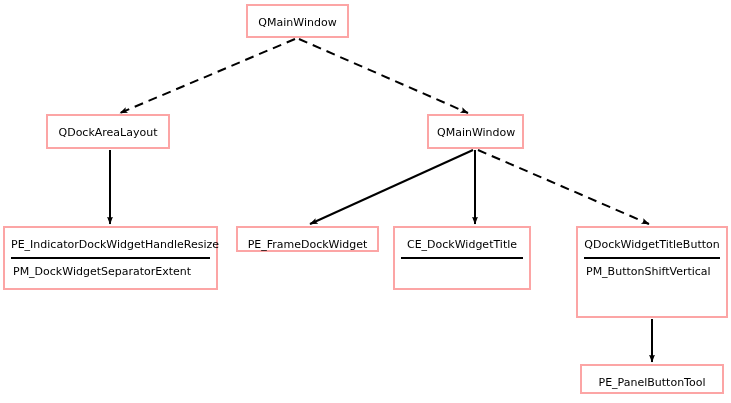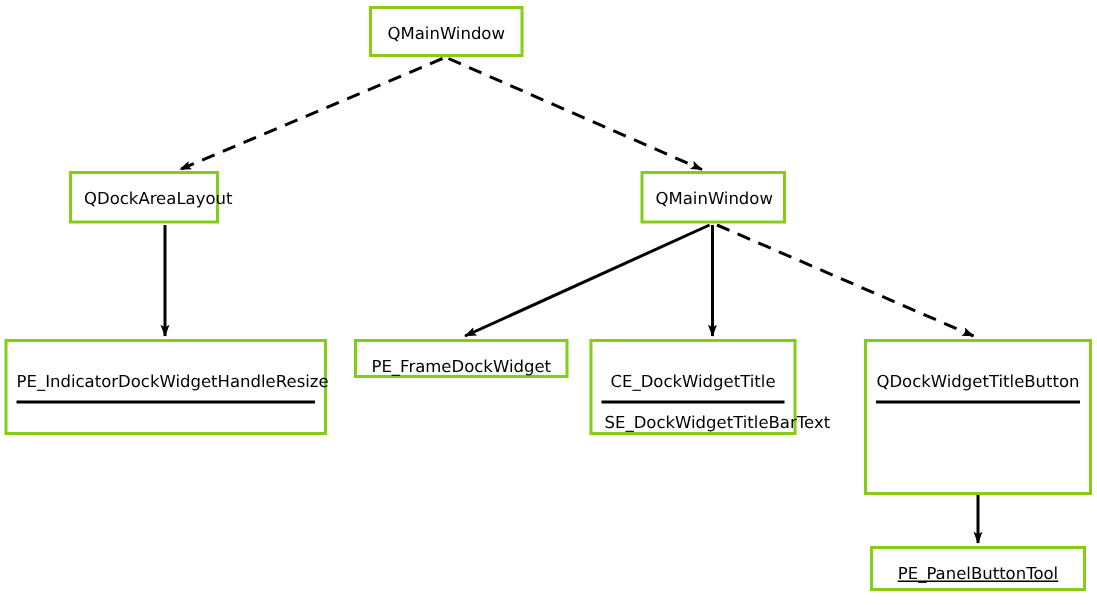--- a/index.html
+++ b/index.html
@@ -11,30 +11,30 @@
     position: relative;
     width: 731px;
     height: 403px;
     background: #ffffff;
     font-family: "DejaVu Sans", sans-serif;
     overflow: hidden;
   }
   .node {
     position: absolute;
     box-sizing: border-box;
-    border: 2px solid #84cc16;
+    border: 2px solid #fca5a5;
     background: #ffffff;
     color: #000000;
     font-size: 11px;
     line-height: 13px;
     z-index: 2;
   }
   .node .title {
     text-align: center;
-    padding: 20px 6px 6px 6px;
+    padding: 10px 6px 6px 6px;
     white-space: nowrap;
   }
   .node .divider {
     height: 0;
     border-top: 2px solid #000000;
     margin: 0 6px;
   }
   .node .members {
     padding: 6px 8px 6px 8px;
   }
@@ -71,43 +71,44 @@
       <line x1="110" y1="150" x2="110" y2="224" stroke="#000000" stroke-width="2" marker-end="url(#arrowhead)"></line>
       <line x1="473" y1="150" x2="310" y2="224" stroke="#000000" stroke-width="2" marker-end="url(#arrowhead)"></line>
       <line x1="475" y1="150" x2="475" y2="224" stroke="#000000" stroke-width="2" marker-end="url(#arrowhead)"></line>
       <line x1="478" y1="150" x2="649" y2="224" stroke="#000000" stroke-width="2" stroke-dasharray="9,6" marker-end="url(#arrowhead)"></line>
       <line x1="652" y1="319" x2="652" y2="362" stroke="#000000" stroke-width="2" marker-end="url(#arrowhead)"></line>
     </svg>
   <div id="node-layer">
       <div class="node plain" style="left: 246px; top: 4px; width: 103px; height: 34px;">
         <div class="title">QMainWindow</div>
       </div>
-      <div class="node plain" style="left: 46px; top: 114px; width: 100px; height: 35px;">
+      <div class="node plain" style="left: 46px; top: 114px; width: 124px; height: 35px;">
         <div class="title">QDockAreaLayout</div>
       </div>
       <div class="node plain" style="left: 427px; top: 114px; width: 97px; height: 35px;">
         <div class="title">QMainWindow</div>
       </div>
       <div class="node members-left" style="left: 3px; top: 226px; width: 215px; height: 64px;">
         <div class="title">PE_IndicatorDockWidgetHandleResize</div>
         <div class="divider"></div>
+        <div class="members">
+          <div class="member">PM_DockWidgetSeparatorExtent</div>
+        </div>
       </div>
       <div class="node plain" style="left: 236px; top: 226px; width: 143px; height: 26px;">
         <div class="title">PE_FrameDockWidget</div>
       </div>
       <div class="node members-left" style="left: 393px; top: 226px; width: 138px; height: 64px;">
         <div class="title">CE_DockWidgetTitle</div>
         <div class="divider"></div>
-        <div class="members">
-          <div class="member">SE_DockWidgetTitleBarText</div>
-        </div>
       </div>
-      <div class="node members-left" style="left: 576px; top: 226px; width: 152px; height: 104px;">
+      <div class="node members-left" style="left: 576px; top: 226px; width: 152px; height: 92px;">
         <div class="title">QDockWidgetTitleButton</div>
         <div class="divider"></div>
         <div class="members">
+          <div class="member">PM_ButtonShiftVertical</div>
         </div>
       </div>
-      <div class="node plain" style="left: 580px; top: 364px; width: 144px; height: 30px; text-decoration: underline;">
+      <div class="node plain" style="left: 580px; top: 364px; width: 144px; height: 30px;">
         <div class="title">PE_PanelButtonTool</div>
       </div>
     </div>
 </div>
 
 </body></html>

